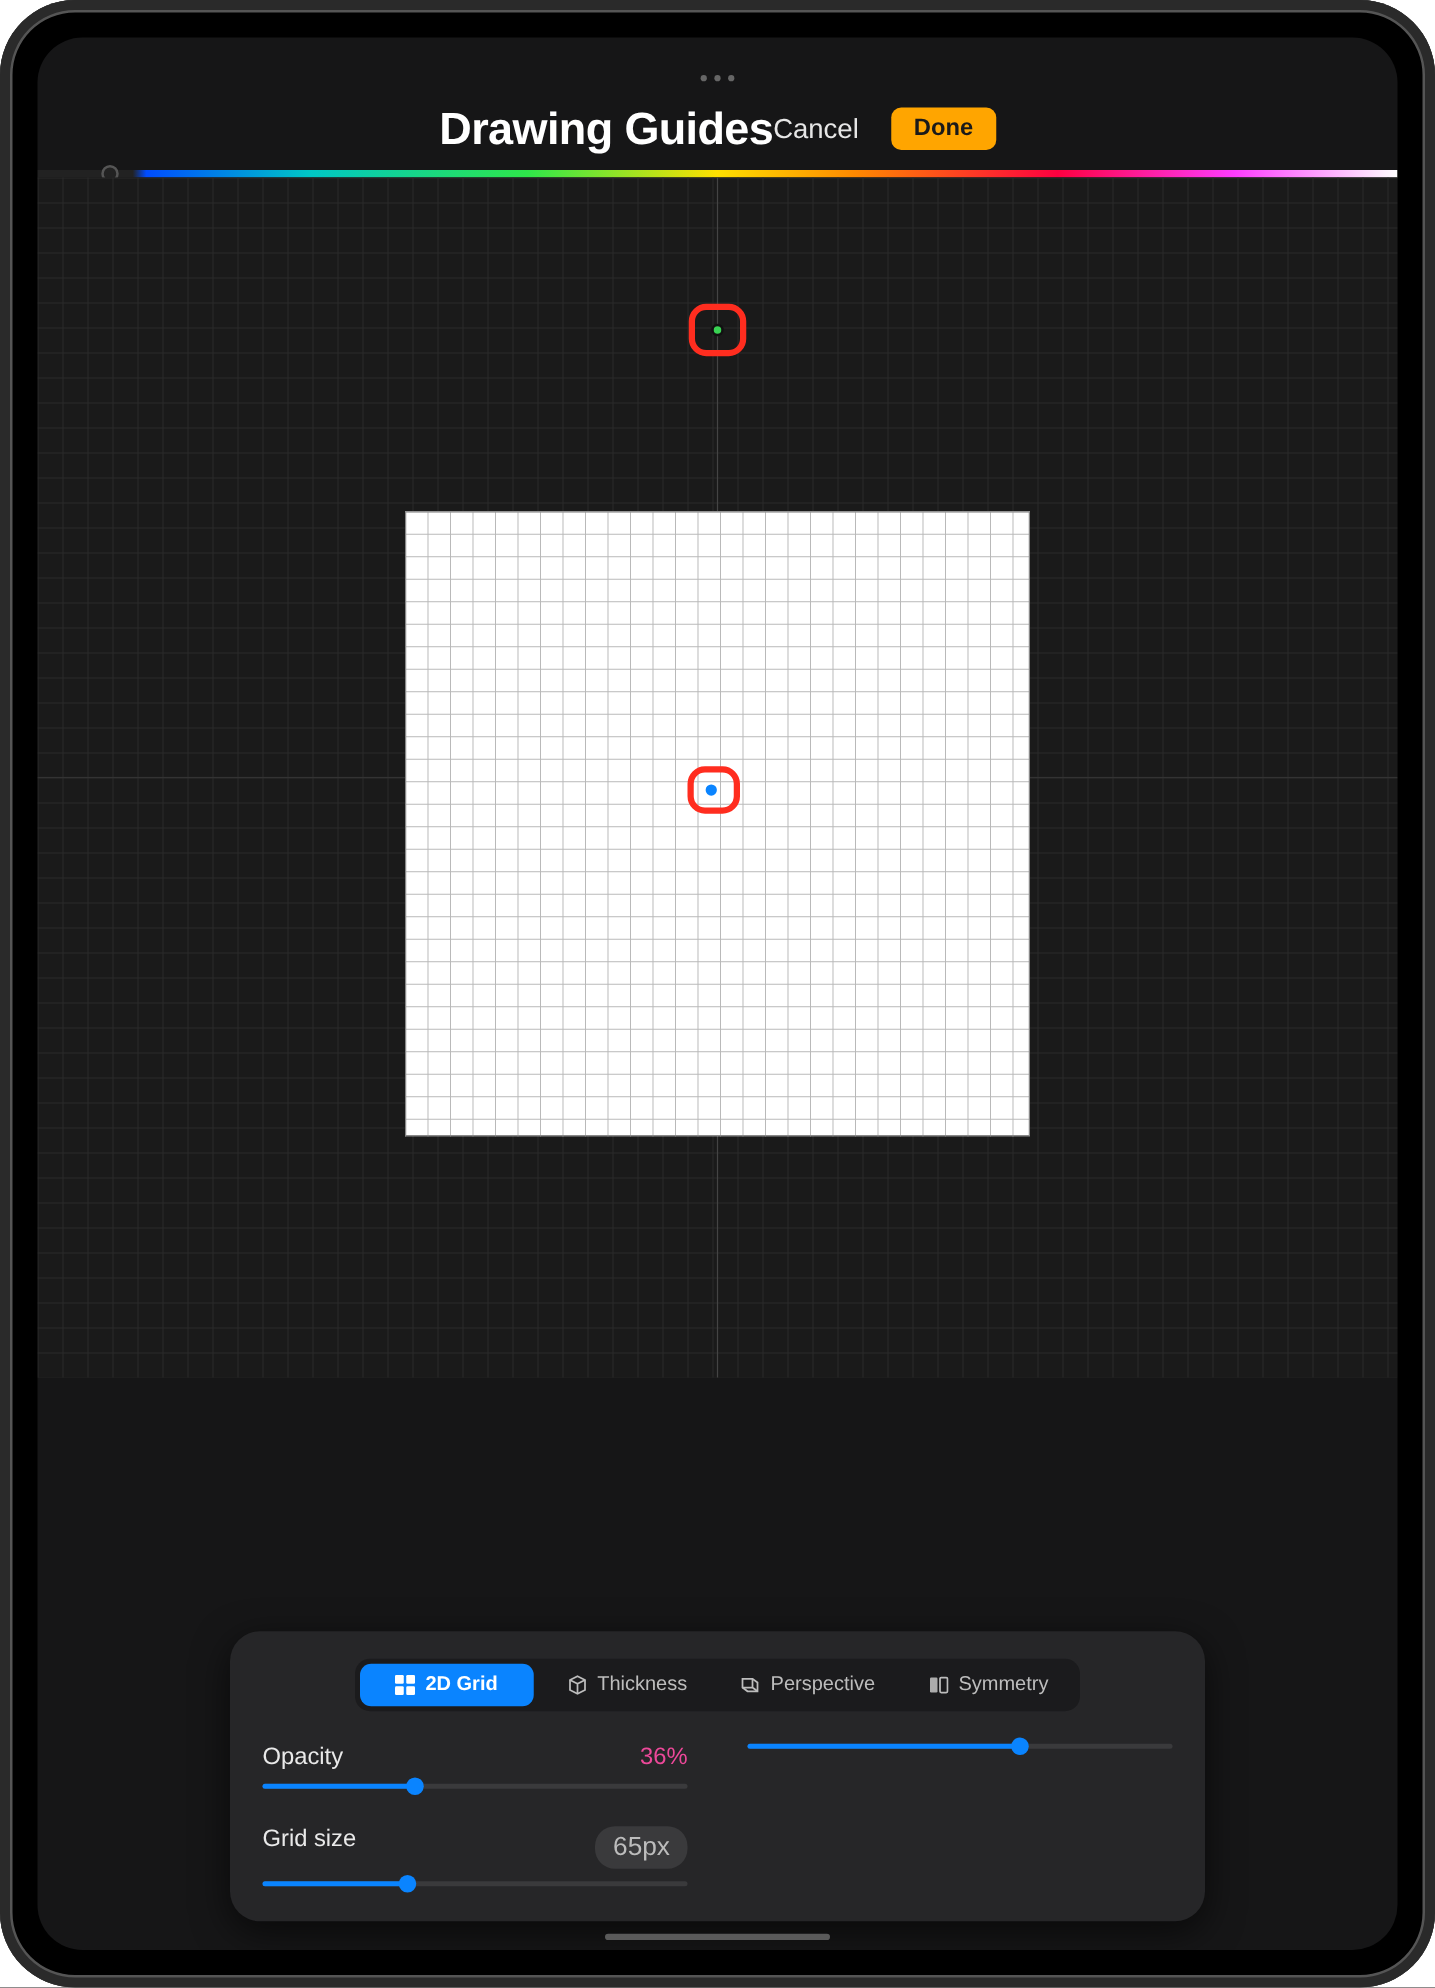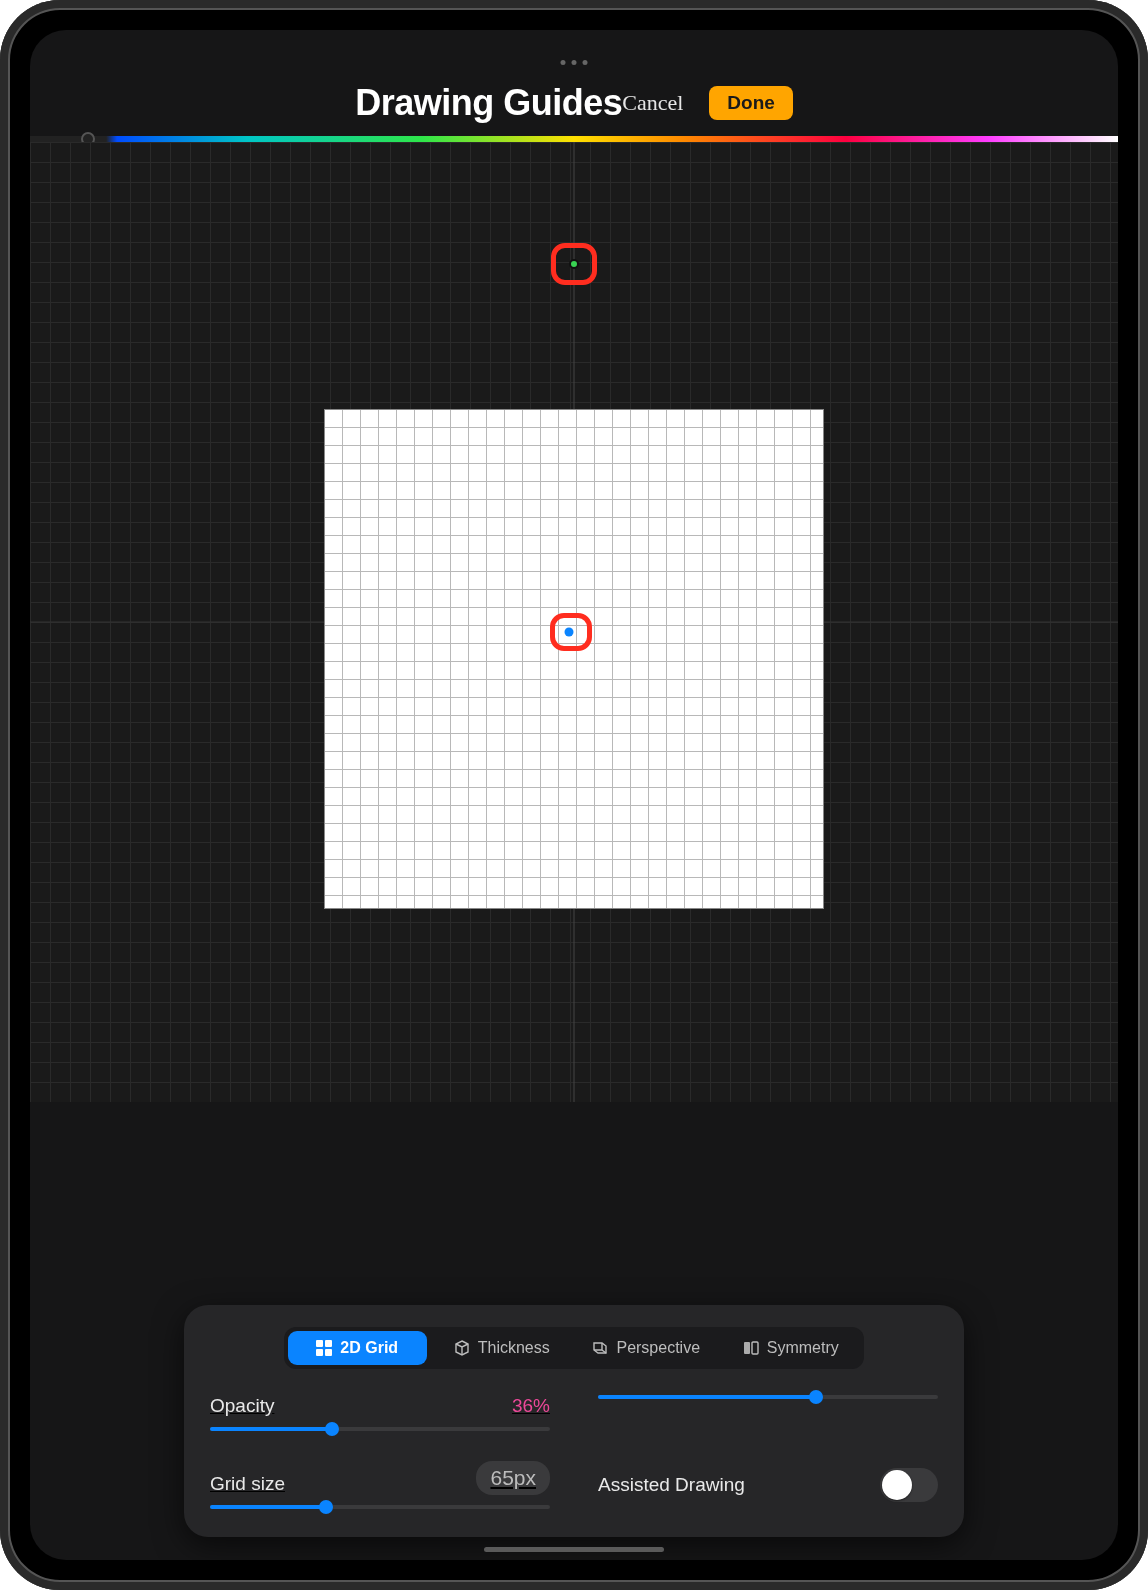--- a/index.html
+++ b/index.html
@@ -33,21 +33,21 @@
     transform: translateX(-50%);
     display:flex; gap:6px;
   }
   .notch-dots span { width:5px;height:5px;border-radius:50%;background:#666;}
   .header {
     display:flex; align-items:center; justify-content:center;
     padding: 52px 30px 12px 30px;
   }
   .title { font-size: 36px; font-weight: 700; color:#fff; letter-spacing:-0.5px;}
   .header-actions { display:flex; align-items:center; gap:26px;}
-  .cancel { color:#e6e6e6; font-size:22px;font-family:Liberation Serif, serif; }
+  .cancel { color:#e6e6e6; font-size:22px; }
   .done {
     background:#ffa500; color:#1a1a1a; font-size:19px; font-weight:600;
     padding:6px 18px; border-radius:8px;
   }
   .hue-bar {
     height:6px; width:100%;
     background: linear-gradient(90deg,#222 0%, #222 7%, #004cff 8%, #00c6c6 20%, #2ee64a 36%, #ffe000 50%, #ff8a00 60%, #ff0040 75%, #ff3cff 88%, #fff 100%);
     position:relative;
   }
   .hue-handle{
@@ -110,21 +110,21 @@
   .seg-item{
     flex:1; display:flex; align-items:center; justify-content:center; gap:8px;
     color:#bdbdbd; font-size:16px; padding:8px 4px; border-radius:9px;
   }
   .seg-item.active{ background:#0a84ff; color:#fff; font-weight:600;}
   .seg-item svg{ width:16px;height:16px; fill:currentColor; }
 
   .rows { display:grid; grid-template-columns:1fr 1fr; column-gap:48px; row-gap:30px;}
   .ctrl-label{ color:#e9e9e9; font-size:19px;}
   .ctrl-val  { color:#ec4899; font-size:19px;}
-  .row-head{display:flex; justify-content:space-between; align-items:flex-end; margin-bottom:10px;text-decoration:underline;}
+  .row-head{display:flex; justify-content:space-between; align-items:flex-start; margin-bottom:10px;}
   .track{
     position:relative; height:4px; background:#3a3a3c; border-radius:3px;
   }
   .track .fill{ position:absolute; left:0; top:0; bottom:0; background:#0a84ff; border-radius:3px;}
   .track .knob{
     position:absolute; top:50%; transform:translate(-50%,-50%);
     width:14px;height:14px;border-radius:50%; background:#0a84ff;
   }
   .pill{
     background:#3a3a3c; color:#bcbcbc; font-size:21px;
@@ -239,24 +239,18 @@
           <div class="row-head">
             <span class="ctrl-label">Grid size</span>
             <span class="pill">65px</span>
           </div>
           <div class="track">
             <div class="fill" style="width:34%"></div>
             <div class="knob" style="left:34%"></div>
           </div>
         </div>
 
-        <div class="assist-row">
-          <span class="ctrl-label">Assisted Drawing</span>
-          <div class="switch">
-            <div class="thumb"></div>
-          </div>
-        </div>
       </div>
     </div>
 
     <div class="home-ind"></div>
   </div>
 </div>
 
 </body></html>

